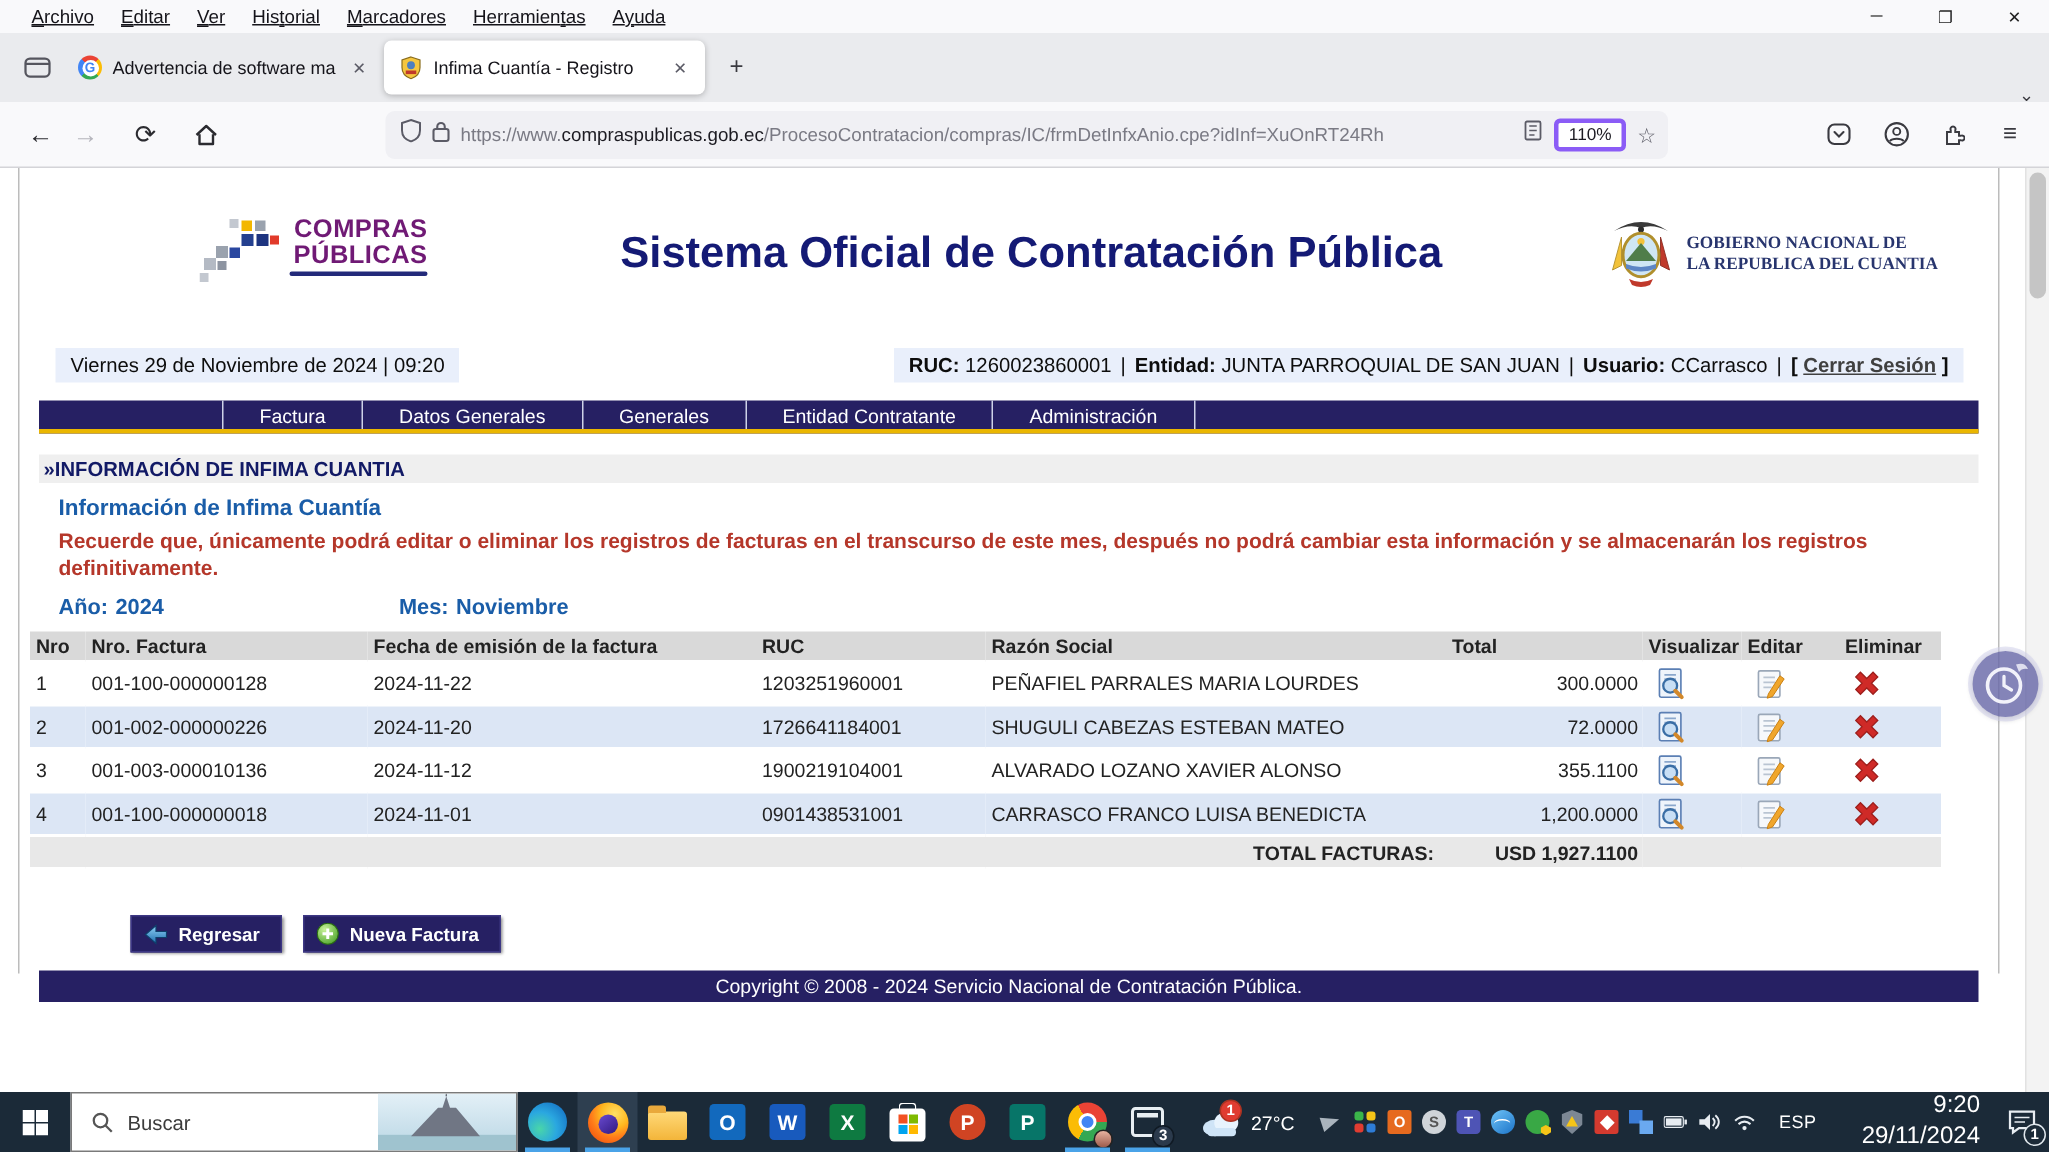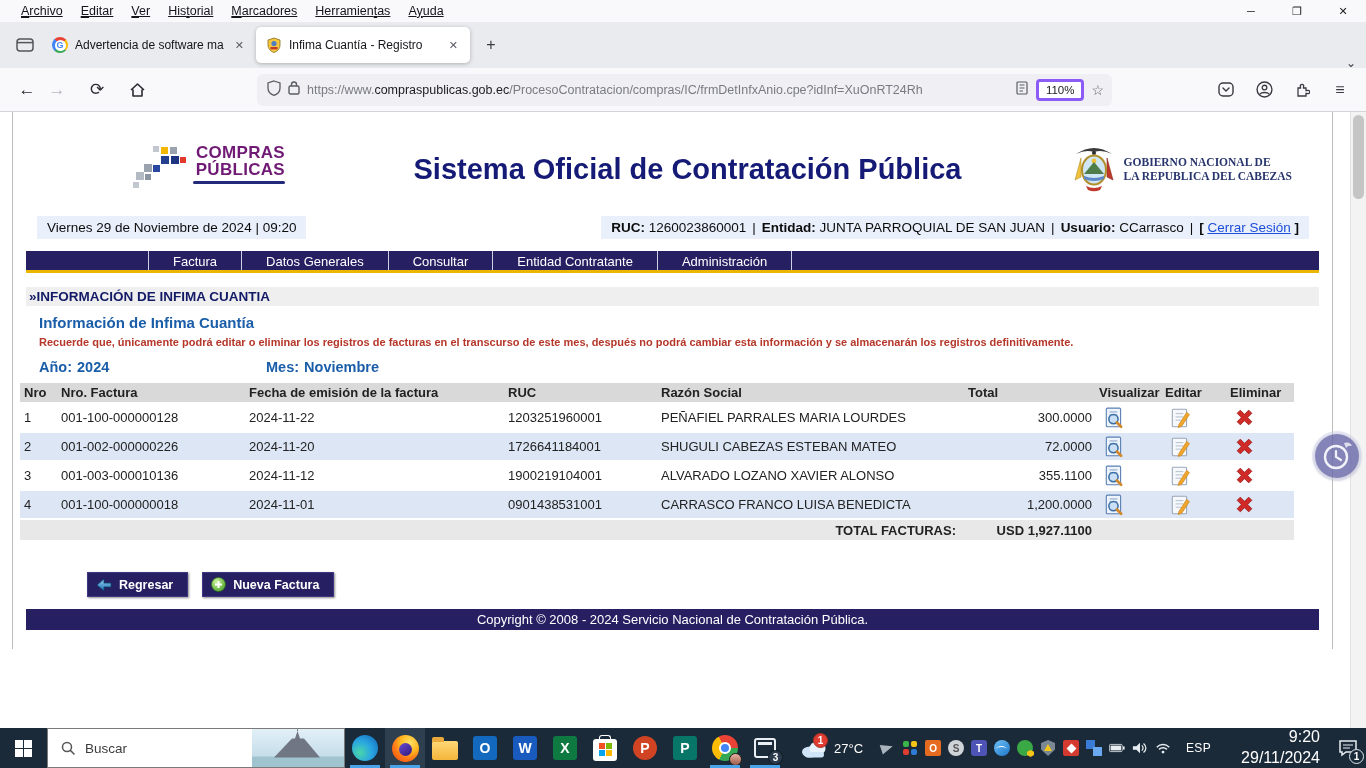--- a/index.html
+++ b/index.html
@@ -44,33 +44,33 @@
   .page-frame { position:absolute; left:12px; top:0; width:1321px; height:537px; border-left:1px solid #bcbcbc; border-right:1px solid #bcbcbc; background:#fff; }
 
   .site-header { display:flex; align-items:center; padding:16px 40px 2px 120px; height:100px; }
   .logo-cp { display:flex; align-items:flex-start; gap:6px; width:250px; }
   .logo-cp-text { color:#701a75; font-weight:bold; font-size:17px; line-height:1.0; letter-spacing:.3px;text-align:right; }
   .logo-tagline { margin-top:3px; width:92px; height:3px; background:#232a7a; border-radius:2px; }
   .main-title { flex:1; text-align:center; color:#141a75; font-weight:bold; font-size:29px; }
   .logo-gov { width:300px; display:flex; align-items:center; gap:8px; justify-content:flex-end; }
   .gov-text { font-family:"Liberation Serif", serif; font-weight:bold; font-size:11.5px; color:#28356e; line-height:1.25; }
 
-  .session-bar { display:flex; justify-content:space-between; padding:0 23px 0 24px; margin-top:4px; font-size:13.5px; color:#0d0d0d; }
+  .session-bar { display:flex; justify-content:space-between; padding:0 23px 0 24px; margin-top:20px; font-size:13.5px; color:#0d0d0d; }
   .session-box { background:#e9effb; padding:4px 10px; white-space:nowrap; }
   .session-box b { font-weight:bold; }
   .sep { padding:0 6px; }
-  .logout-link { color:#1d4ed8; font-weight:normal; text-decoration:underline;text-align:right; }
+  .logout-link { color:#404040; font-weight:bold; text-decoration:underline;text-align:right; }
 
   .mainnav { margin:12px 13px 0; background:#262063; border-bottom:3px solid #eab600; height:22px; display:flex; padding-left:122px; }
   .mainnav .nav-item { color:#fff; font-size:13px; line-height:21px; padding:0 24px; border-right:1px solid #cdd1e8; cursor:pointer; }
   .mainnav .nav-item:first-child { border-left:1px solid #cdd1e8; }
 
   .breadcrumb { margin:14px 13px 0; background:#efefef; color:#121a66; font-weight:bold; font-size:13.5px; padding:2px 3px; }
   .section-title { margin:8px 13px 0 26px; color:#1a5da8; font-weight:bold; font-size:15px; }
-  .warning { margin:4px 30px 0 26px; color:#b5372a; font-weight:bold; font-size:11px; line-height:1.3; }
+  .warning { margin:4px 30px 0 26px; color:#b5372a; font-weight:bold; font-size:14px; line-height:1.3; }
   .period { margin:10px 13px 0 26px; display:flex; color:#1a5da8; font-weight:bold; font-size:14.5px; }
   .period .year { width:227px; }
   .plabel { margin-right:5px; }
 
   .invoice-table { margin:8px 13px 0 7px; width:1274px; border-collapse:collapse; table-layout:fixed; font-size:13px; color:#222; }
   .invoice-table th { background:#d9d9d9; text-align:left; font-weight:bold; padding:2px 4px; height:18px; border-bottom:2px solid #fff; }
   .invoice-table td { padding:0 4px; height:29px; border-bottom:2px solid #fff; }
   .invoice-table tr.alt td { background:#dce6f5; }
   .invoice-table td.num { text-align:right; padding-right:3px; }
   .invoice-table td.action { padding-left:8px; }
@@ -281,35 +281,35 @@
             <path d="M4 8 Q22 -4 40 8 Q30 3 22 6 Q14 3 4 8 Z" fill="#3a3a3a"></path>
             <circle cx="22" cy="7" r="2" fill="#2c2c2c"></circle>
             <path d="M9 12 L3 34 L9 31 Z" fill="#f2c23a" stroke="#b08f2c" stroke-width=".6"></path>
             <path d="M35 12 L41 34 L35 31 Z" fill="#c0392b" stroke="#8a2a20" stroke-width=".6"></path>
             <ellipse cx="22" cy="24" rx="12" ry="14.5" fill="#cfe6f4" stroke="#b08f2c" stroke-width="2"></ellipse>
             <circle cx="22" cy="15" r="2.4" fill="#f3c13a"></circle>
             <path d="M12 28 L22 16 L32 28 Z" fill="#4f7d4a"></path>
             <path d="M12 30 Q22 34 32 30 L32 33 Q22 37 12 33 Z" fill="#5d86c5"></path>
             <path d="M14 40 Q22 44 30 40 L28 44 Q22 46.5 16 44 Z" fill="#c0392b"></path>
           </svg>
-          <div class="gov-text"><span>GOBIERNO NACIONAL DE</span><br><span>LA REPUBLICA DEL CABEZAS</span></div>
+          <div class="gov-text"><span>GOBIERNO NACIONAL DE</span><br><span>LA REPUBLICA DEL CUANTIA</span></div>
         </div>
       </div>
 
       <div class="session-bar">
         <div class="session-box"><span>Viernes 29 de Noviembre de 2024 | 09:20</span></div>
         <div class="session-box">
           <b>RUC:</b> <span>1260023860001</span><span class="sep">|</span><b>Entidad:</b> <span>JUNTA PARROQUIAL DE SAN JUAN</span><span class="sep">|</span><b>Usuario:</b> <span>CCarrasco</span><span class="sep">|</span><b><span>[</span> <a class="logout-link">Cerrar Sesión</a> <span>]</span></b>
         </div>
       </div>
 
       <div class="mainnav">
         <div class="nav-item">Factura</div>
         <div class="nav-item">Datos Generales</div>
-        <div class="nav-item">Consultar</div>
+        <div class="nav-item">Generales</div>
         <div class="nav-item">Entidad Contratante</div>
         <div class="nav-item">Administración</div>
       </div>
 
       <div class="breadcrumb">»INFORMACIÓN DE INFIMA CUANTIA</div>
       <div class="section-title">Información de Infima Cuantía</div>
       <div class="warning">Recuerde que, únicamente podrá editar o eliminar los registros de facturas en el transcurso de este mes, después no podrá cambiar esta información y se almacenarán los registros definitivamente.</div>
 
       <div class="period">
         <span class="year"><span class="plabel">Año:</span><span>2024</span></span>

